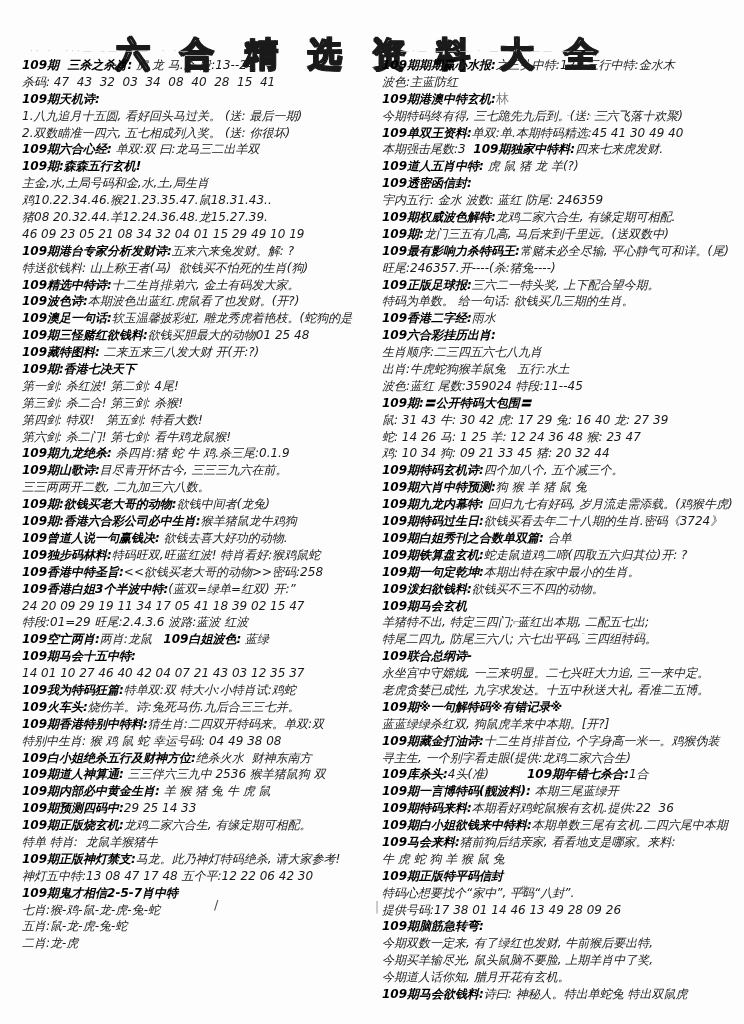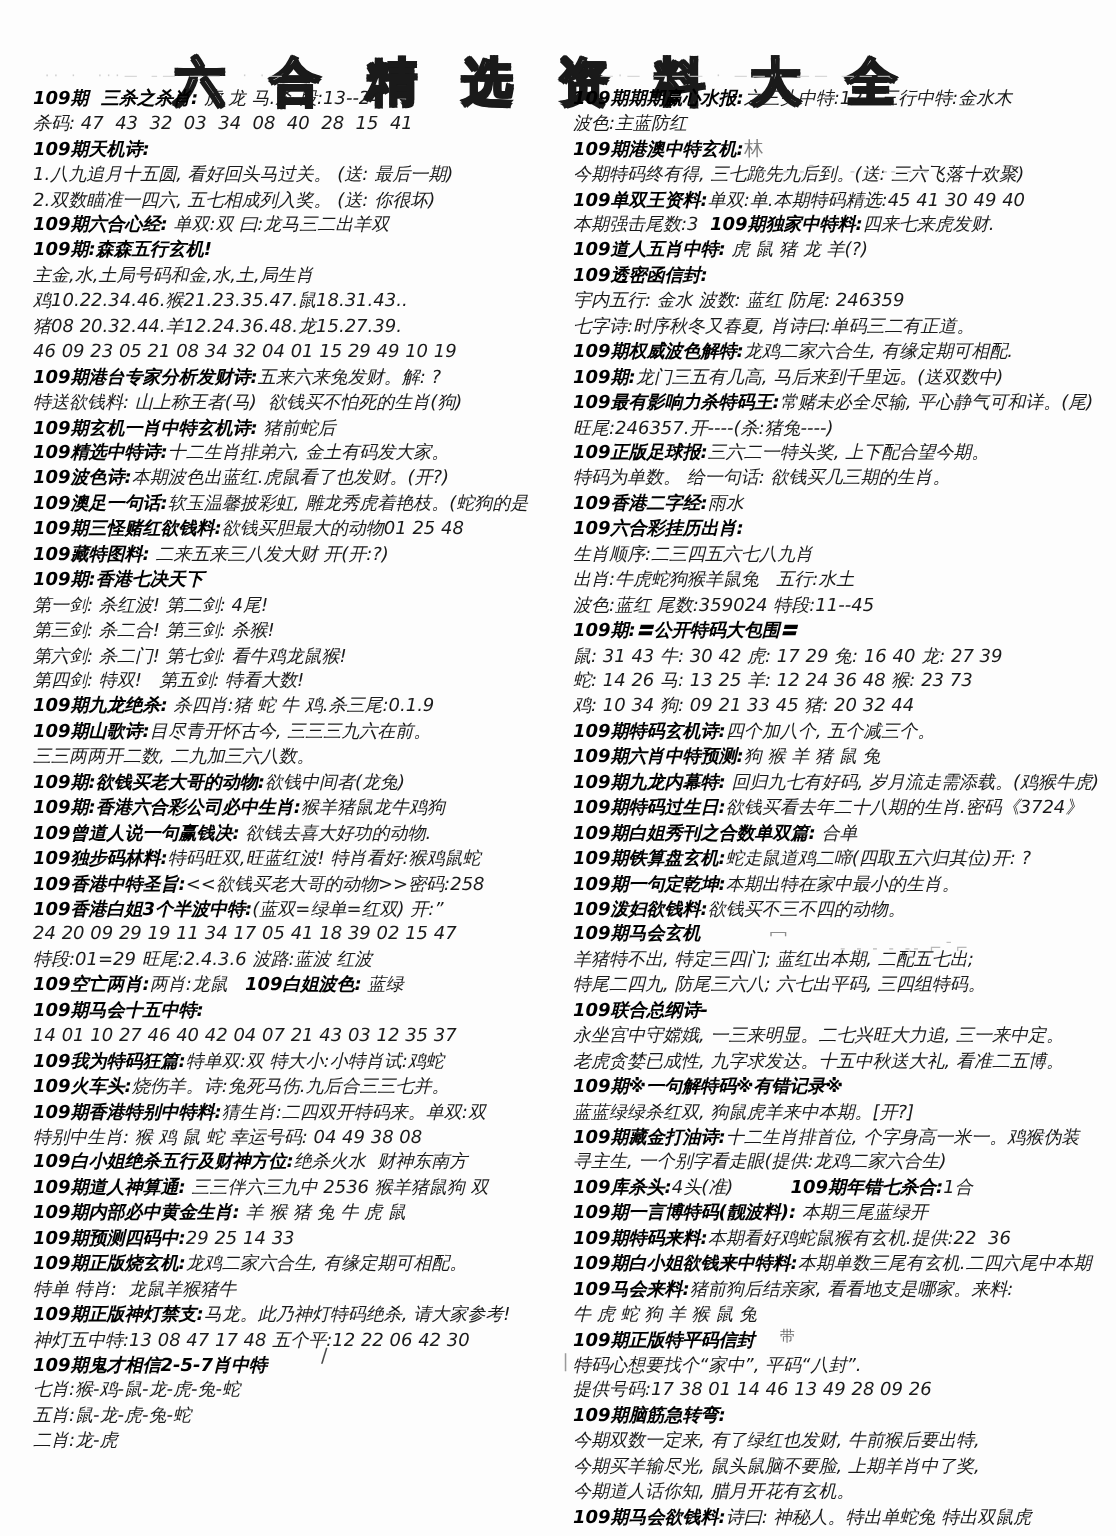--- a/index.html
+++ b/index.html
@@ -29,31 +29,30 @@
       <div class="line"><span class="r">1.八九追月十五圆, 看好回头马过关。 (送: 最后一期)</span></div>
       <div class="line"><span class="r">2.双数瞄准一四六, 五七相成列入奖。 (送: 你很坏)</span></div>
       <div class="line"><span class="b">109期六合心经:</span><span class="r"> 单双:双 曰:龙马三二出羊双</span></div>
       <div class="line"><span class="b">109期:森森五行玄机!</span></div>
       <div class="line"><span class="r">主金,水,土局号码和金,水,土,局生肖</span></div>
       <div class="line"><span class="r">鸡10.22.34.46.猴21.23.35.47.鼠18.31.43..</span></div>
       <div class="line"><span class="r">猪08 20.32.44.羊12.24.36.48.龙15.27.39.</span></div>
       <div class="line"><span class="r">46 09 23 05 21 08 34 32 04 01 15 29 49 10 19</span></div>
       <div class="line"><span class="b">109期港台专家分析发财诗:</span><span class="r">五来六来兔发财。解: ?</span></div>
       <div class="line"><span class="r">特送欲钱料: 山上称王者(马)  欲钱买不怕死的生肖(狗)</span></div>
-      <div class="line"><span class="b">109期玄机一肖中特玄机诗:</span><span class="r"> 猪前蛇后</span></div>
       <div class="line"><span class="b">109精选中特诗:</span><span class="r">十二生肖排弟六, 金土有码发大家。</span></div>
       <div class="line"><span class="b">109波色诗:</span><span class="r">本期波色出蓝红.虎鼠看了也发财。(开?)</span></div>
       <div class="line"><span class="b">109澳足一句话:</span><span class="r">软玉温馨披彩虹, 雕龙秀虎着艳枝。(蛇狗的是</span></div>
       <div class="line"><span class="b">109期三怪赌红欲钱料:</span><span class="r">欲钱买胆最大的动物01 25 48</span></div>
       <div class="line"><span class="b">109藏特图料:</span><span class="r"> 二来五来三八发大财 开(开:?)</span></div>
       <div class="line"><span class="b">109期:香港七决天下</span></div>
       <div class="line"><span class="r">第一剑: 杀红波! 第二剑: 4尾!</span></div>
       <div class="line"><span class="r">第三剑: 杀二合! 第三剑: 杀猴!</span></div>
+      <div class="line"><span class="r">第四剑: 特双!   第五剑: 特看大数!</span></div>
       <div class="line"><span class="r">第六剑: 杀二门! 第七剑: 看牛鸡龙鼠猴!</span></div>
-      <div class="line"><span class="r">第四剑: 特双!   第五剑: 特看大数!</span></div>
       <div class="line"><span class="b">109期九龙绝杀:</span><span class="r"> 杀四肖:猪 蛇 牛 鸡.杀三尾:0.1.9</span></div>
       <div class="line"><span class="b">109期山歌诗:</span><span class="r">目尽青开怀古今, 三三三九六在前。</span></div>
       <div class="line"><span class="r">三三两两开二数, 二九加三六八数。</span></div>
       <div class="line"><span class="b">109期:欲钱买老大哥的动物:</span><span class="r">欲钱中间者(龙兔)</span></div>
       <div class="line"><span class="b">109期:香港六合彩公司必中生肖:</span><span class="r">猴羊猪鼠龙牛鸡狗</span></div>
       <div class="line"><span class="b">109曾道人说一句赢钱决:</span><span class="r"> 欲钱去喜大好功的动物.</span></div>
       <div class="line"><span class="b">109独步码林料:</span><span class="r">特码旺双,旺蓝红波! 特肖看好:猴鸡鼠蛇</span></div>
       <div class="line"><span class="b">109香港中特圣旨:</span><span class="r">&lt;&lt;欲钱买老大哥的动物&gt;&gt;密码:258</span></div>
       <div class="line"><span class="b">109香港白姐3个半波中特:</span><span class="r">(蓝双=绿单=红双) 开:”</span></div>
       <div class="line"><span class="r">24 20 09 29 19 11 34 17 05 41 18 39 02 15 47</span></div>
@@ -81,35 +80,34 @@
   <div id="right-col" class="col">
       <div class="line"><span class="b">109期期期赢心水报:</span><span class="r">之三头中特:123 三行中特:金水木</span></div>
       <div class="line"><span class="r">波色:主蓝防红</span></div>
       <div class="line"><span class="b">109期港澳中特玄机:</span></div>
       <div class="line"><span class="r">今期特码终有得, 三七跪先九后到。(送: 三六飞落十欢聚)</span></div>
       <div class="line"><span class="b">109单双王资料:</span><span class="r">单双:单.本期特码精选:45 41 30 49 40</span></div>
       <div class="line"><span class="r">本期强击尾数:3  </span><span class="b">109期独家中特料:</span><span class="r">四来七来虎发财.</span></div>
       <div class="line"><span class="b">109道人五肖中特:</span><span class="r"> 虎 鼠 猪 龙 羊(?)</span></div>
       <div class="line"><span class="b">109透密函信封:</span></div>
       <div class="line"><span class="r">宇内五行: 金水 波数: 蓝红 防尾: 246359</span></div>
-      <div class="line"><span class="r">七字诗:时序秋冬又春夏, 肖诗曰:单码三二有正道。</span></div>
       <div class="line"><span class="b">109期权威波色解特:</span><span class="r">龙鸡二家六合生, 有缘定期可相配.</span></div>
       <div class="line"><span class="b">109期:</span><span class="r">龙门三五有几高, 马后来到千里远。(送双数中)</span></div>
       <div class="line"><span class="b">109最有影响力杀特码王:</span><span class="r">常赌未必全尽输, 平心静气可和详。(尾)</span></div>
       <div class="line"><span class="r">旺尾:246357.开----(杀:猪兔----)</span></div>
       <div class="line"><span class="b">109正版足球报:</span><span class="r">三六二一特头奖, 上下配合望今期。</span></div>
       <div class="line"><span class="r">特码为单数。 给一句话: 欲钱买几三期的生肖。</span></div>
       <div class="line"><span class="b">109香港二字经:</span><span class="r">雨水</span></div>
       <div class="line"><span class="b">109六合彩挂历出肖:</span></div>
       <div class="line"><span class="r">生肖顺序:二三四五六七八九肖</span></div>
       <div class="line"><span class="r">出肖:牛虎蛇狗猴羊鼠兔   五行:水土</span></div>
       <div class="line"><span class="r">波色:蓝红 尾数:359024 特段:11--45</span></div>
       <div class="line"><span class="b">109期:〓公开特码大包围〓</span></div>
       <div class="line"><span class="r">鼠: 31 43 牛: 30 42 虎: 17 29 兔: 16 40 龙: 27 39</span></div>
-      <div class="line"><span class="r">蛇: 14 26 马: 13 25 羊: 12 24 36 48 猴: 23 73</span></div>
+      <div class="line"><span class="r">蛇: 14 26 马: 1 25 羊: 12 24 36 48 猴: 23 47</span></div>
       <div class="line"><span class="r">鸡: 10 34 狗: 09 21 33 45 猪: 20 32 44</span></div>
       <div class="line"><span class="b">109期特码玄机诗:</span><span class="r">四个加八个, 五个减三个。</span></div>
       <div class="line"><span class="b">109期六肖中特预测:</span><span class="r">狗 猴 羊 猪 鼠 兔</span></div>
       <div class="line"><span class="b">109期九龙内幕特:</span><span class="r"> 回归九七有好码, 岁月流走需添载。(鸡猴牛虎)</span></div>
       <div class="line"><span class="b">109期特码过生日:</span><span class="r">欲钱买看去年二十八期的生肖.密码《3724》</span></div>
       <div class="line"><span class="b">109期白姐秀刊之合数单双篇:</span><span class="r"> 合单</span></div>
       <div class="line"><span class="b">109期铁算盘玄机:</span><span class="r">蛇走鼠道鸡二啼(四取五六归其位)开: ?</span></div>
       <div class="line"><span class="b">109期一句定乾坤:</span><span class="r">本期出特在家中最小的生肖。</span></div>
       <div class="line"><span class="b">109泼妇欲钱料:</span><span class="r">欲钱买不三不四的动物。</span></div>
       <div class="line"><span class="b">109期马会玄机</span></div>

